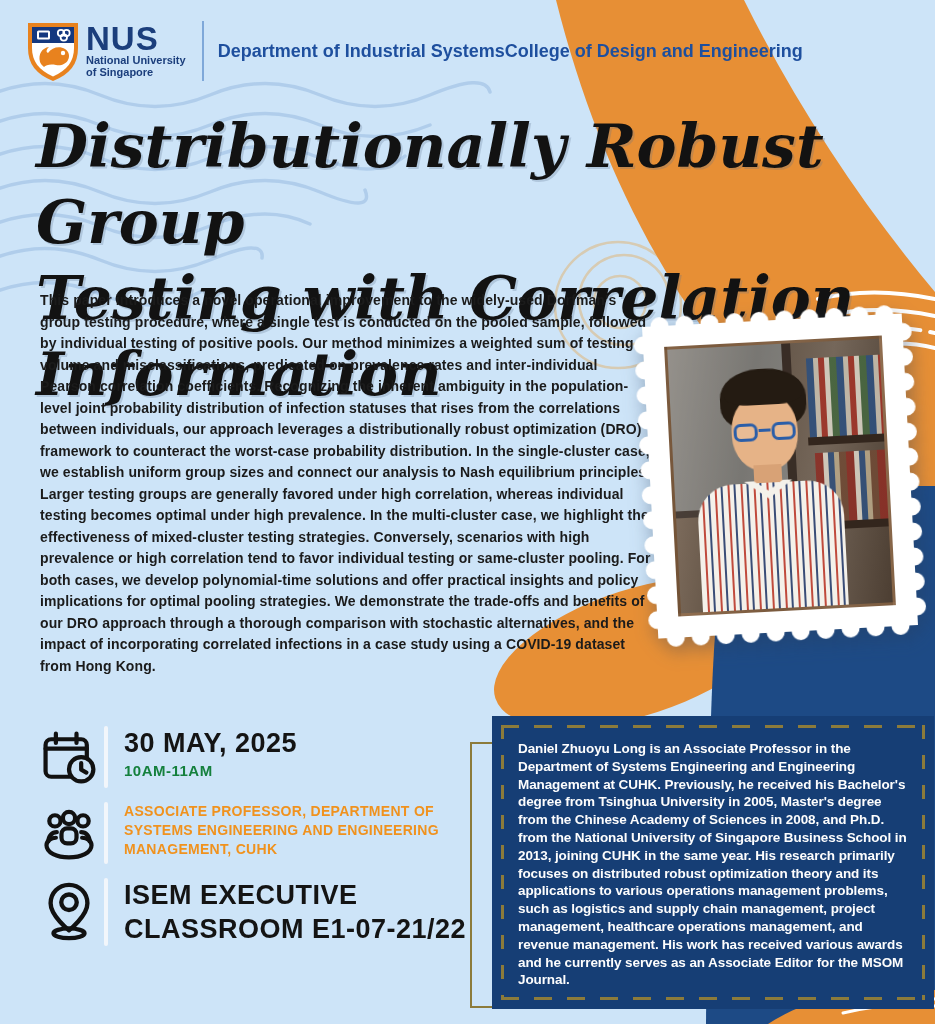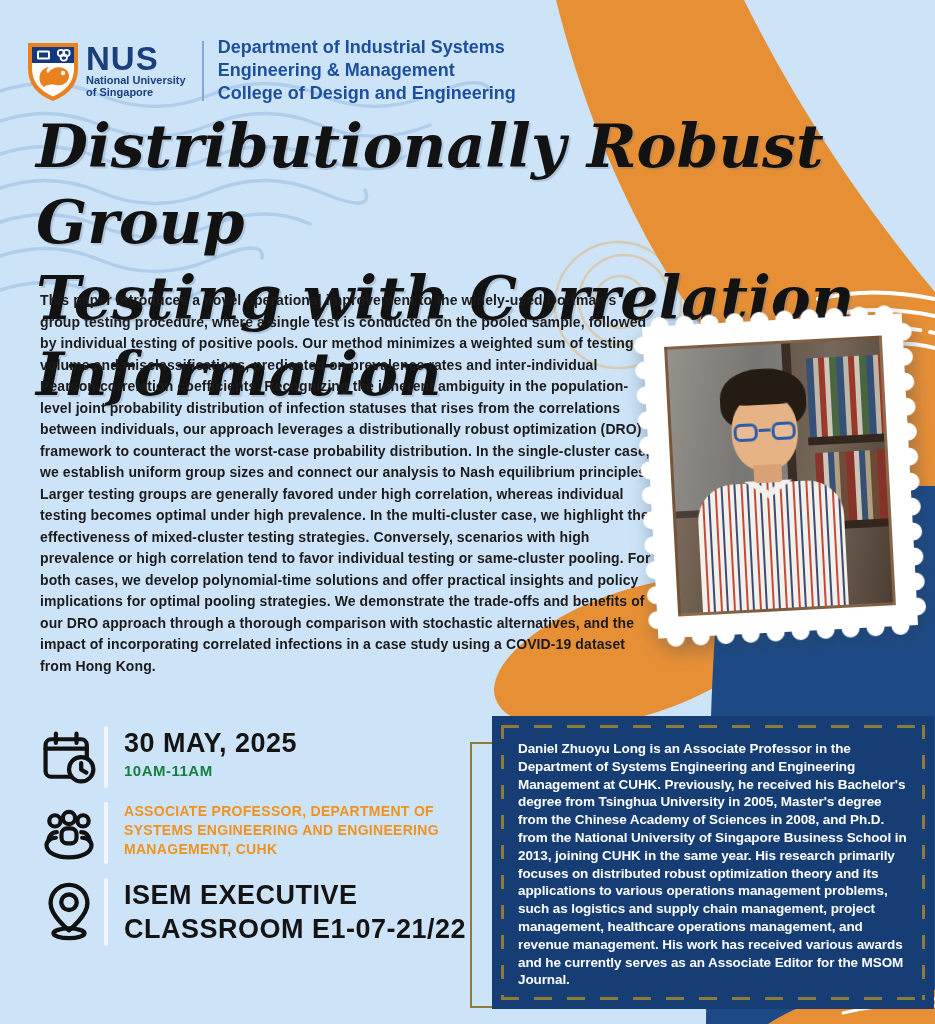--- a/index.html
+++ b/index.html
@@ -4,26 +4,26 @@
 <style>
   html,body{margin:0;padding:0;background:#9db4cc;}
   *{box-sizing:border-box;}
   #poster{
     position:relative;width:935px;height:1024px;overflow:hidden;
     background:#cde4f8;font-family:"Liberation Sans",sans-serif;
   }
   
   #deco{position:absolute;left:0;top:0;z-index:1;}
   
-  .header{position:absolute;left:26px;top:36px;display:flex;align-items:center;z-index:3;}
+  .header{position:absolute;left:26px;top:20px;display:flex;align-items:center;z-index:3;}
   .logo-text{margin-left:6px;display:flex;flex-direction:column;}
   .nus-word{font-size:33px;font-weight:bold;color:#1b3e7c;letter-spacing:1px;line-height:30px;}
   .nus-sub{font-size:11px;font-weight:bold;color:#1b3e7c;line-height:12px;}
   .logo-divider{width:2px;height:60px;background:#7fa8d9;margin:0 14px 0 16px;}
-  .dept{display:flex;flex-direction:column;}
+  .dept{display:flex;text-align:right;}
   .dept span{font-size:18px;font-weight:600;color:#1e4f9e;line-height:23px;}
   
   .title{position:absolute;left:36px;top:108px;z-index:3;
     font-family:"DejaVu Serif",serif;font-style:italic;font-weight:bold;
     font-size:60px;line-height:76px;color:#121212;text-shadow:2px 2px 0 rgba(90,110,140,.25);}
   
   .abstract{position:absolute;left:40px;top:290px;width:612px;z-index:3;
     font-size:14px;font-weight:bold;color:#1b1b1b;line-height:21.5px;letter-spacing:.1px;}
   
   .details{position:absolute;left:34px;top:726px;width:470px;z-index:3;display:flex;flex-direction:column;gap:14px;}
@@ -140,21 +140,20 @@
       </svg>
     </div>
     <div class="logo-text">
       <span class="nus-word">NUS</span>
       <span class="nus-sub">National University</span>
       <span class="nus-sub">of Singapore</span>
     </div>
     <div class="logo-divider"></div>
     <div class="dept">
       <span>Department of Industrial Systems</span>
-      <span>Engineering &amp; Management</span>
       <span>College of Design and Engineering</span>
     </div>
   </div>
 
   <div class="title">
     <div>Distributionally Robust Group</div>
     <div>Testing with Correlation Information</div>
   </div>
 
   <div class="abstract">This paper introduces a novel operational improvement to the widely-used Dorfman's group testing procedure, where a single test is conducted on the pooled sample, followed by individual testing of positive pools. Our method minimizes a weighted sum of testing volume and misclassifications, predicated on prevalence rates and inter-individual Pearson correlation coefficients. Recognizing the inherent ambiguity in the population-level joint probability distribution of infection statuses that rises from the correlations between individuals, our approach leverages a distributionally robust optimization (DRO) framework to counteract the worst-case probability distribution. In the single-cluster case, we establish uniform group sizes and connect our analysis to Nash equilibrium principles. Larger testing groups are generally favored under high correlation, whereas individual testing becomes optimal under high prevalence. In the multi-cluster case, we highlight the effectiveness of mixed-cluster testing strategies. Conversely, scenarios with high prevalence or high correlation tend to favor individual testing or same-cluster pooling. For both cases, we develop polynomial-time solutions and offer practical insights and policy implications for optimal pooling strategies. We demonstrate the trade-offs and benefits of our DRO approach through a thorough comparison with stochastic alternatives, and the impact of incorporating correlated infections in a case study using a COVID-19 dataset from Hong Kong.</div>

